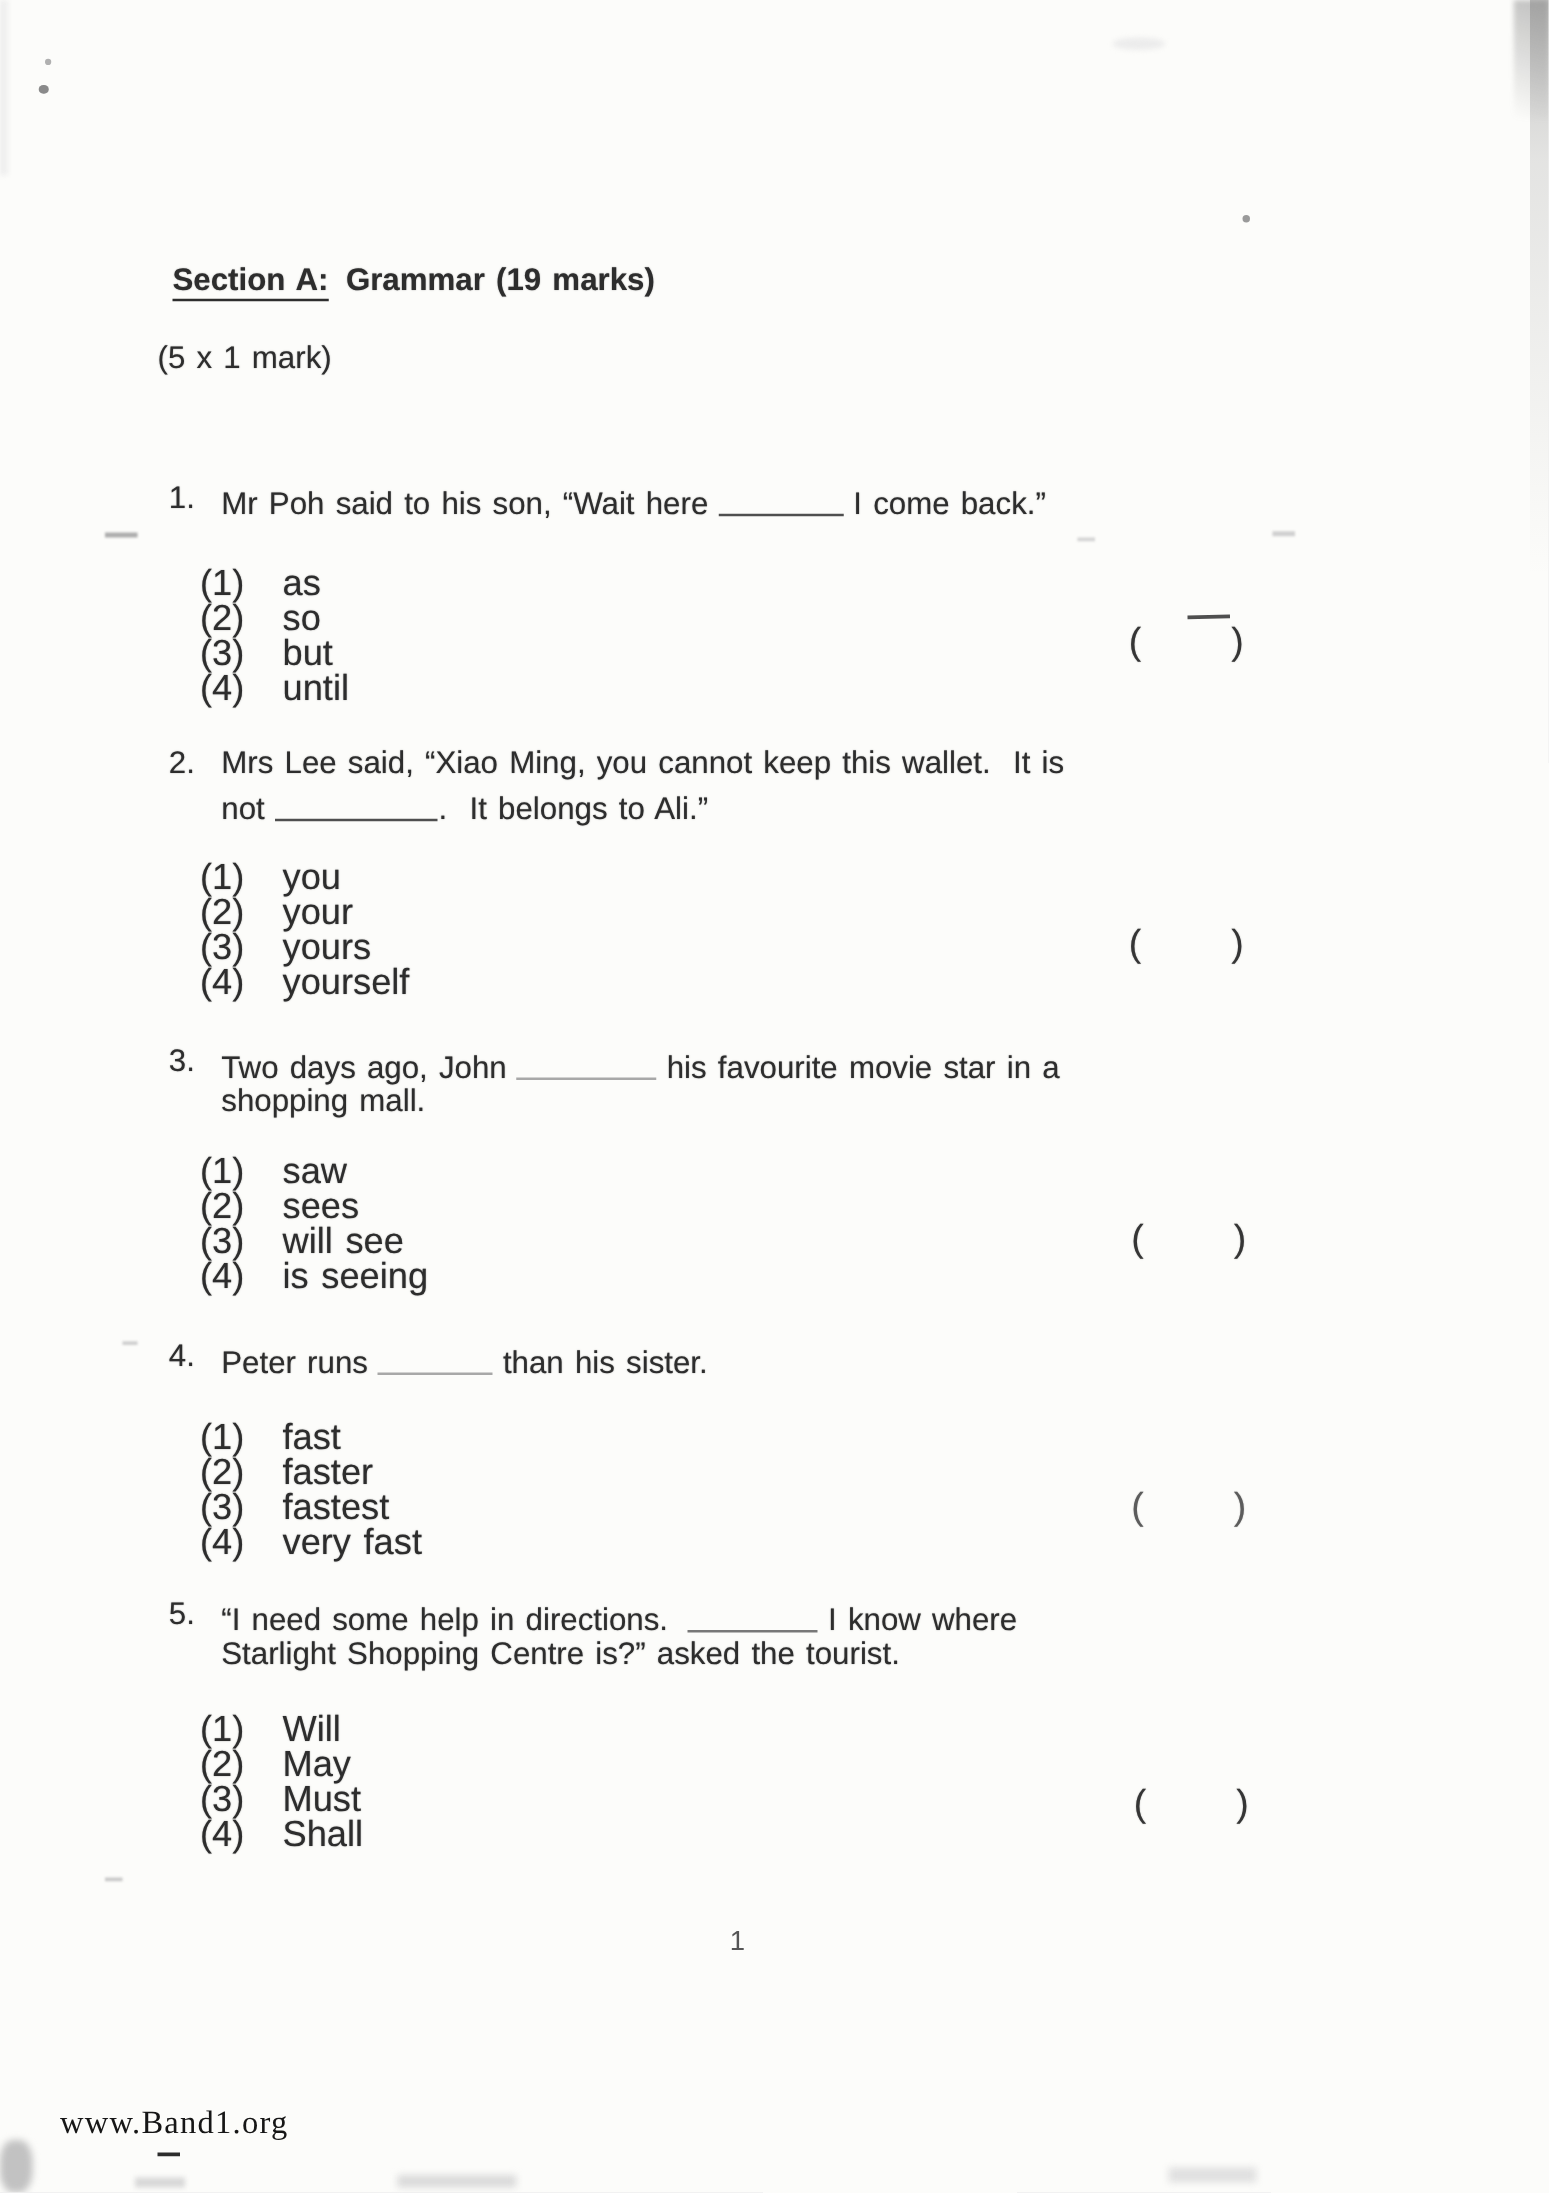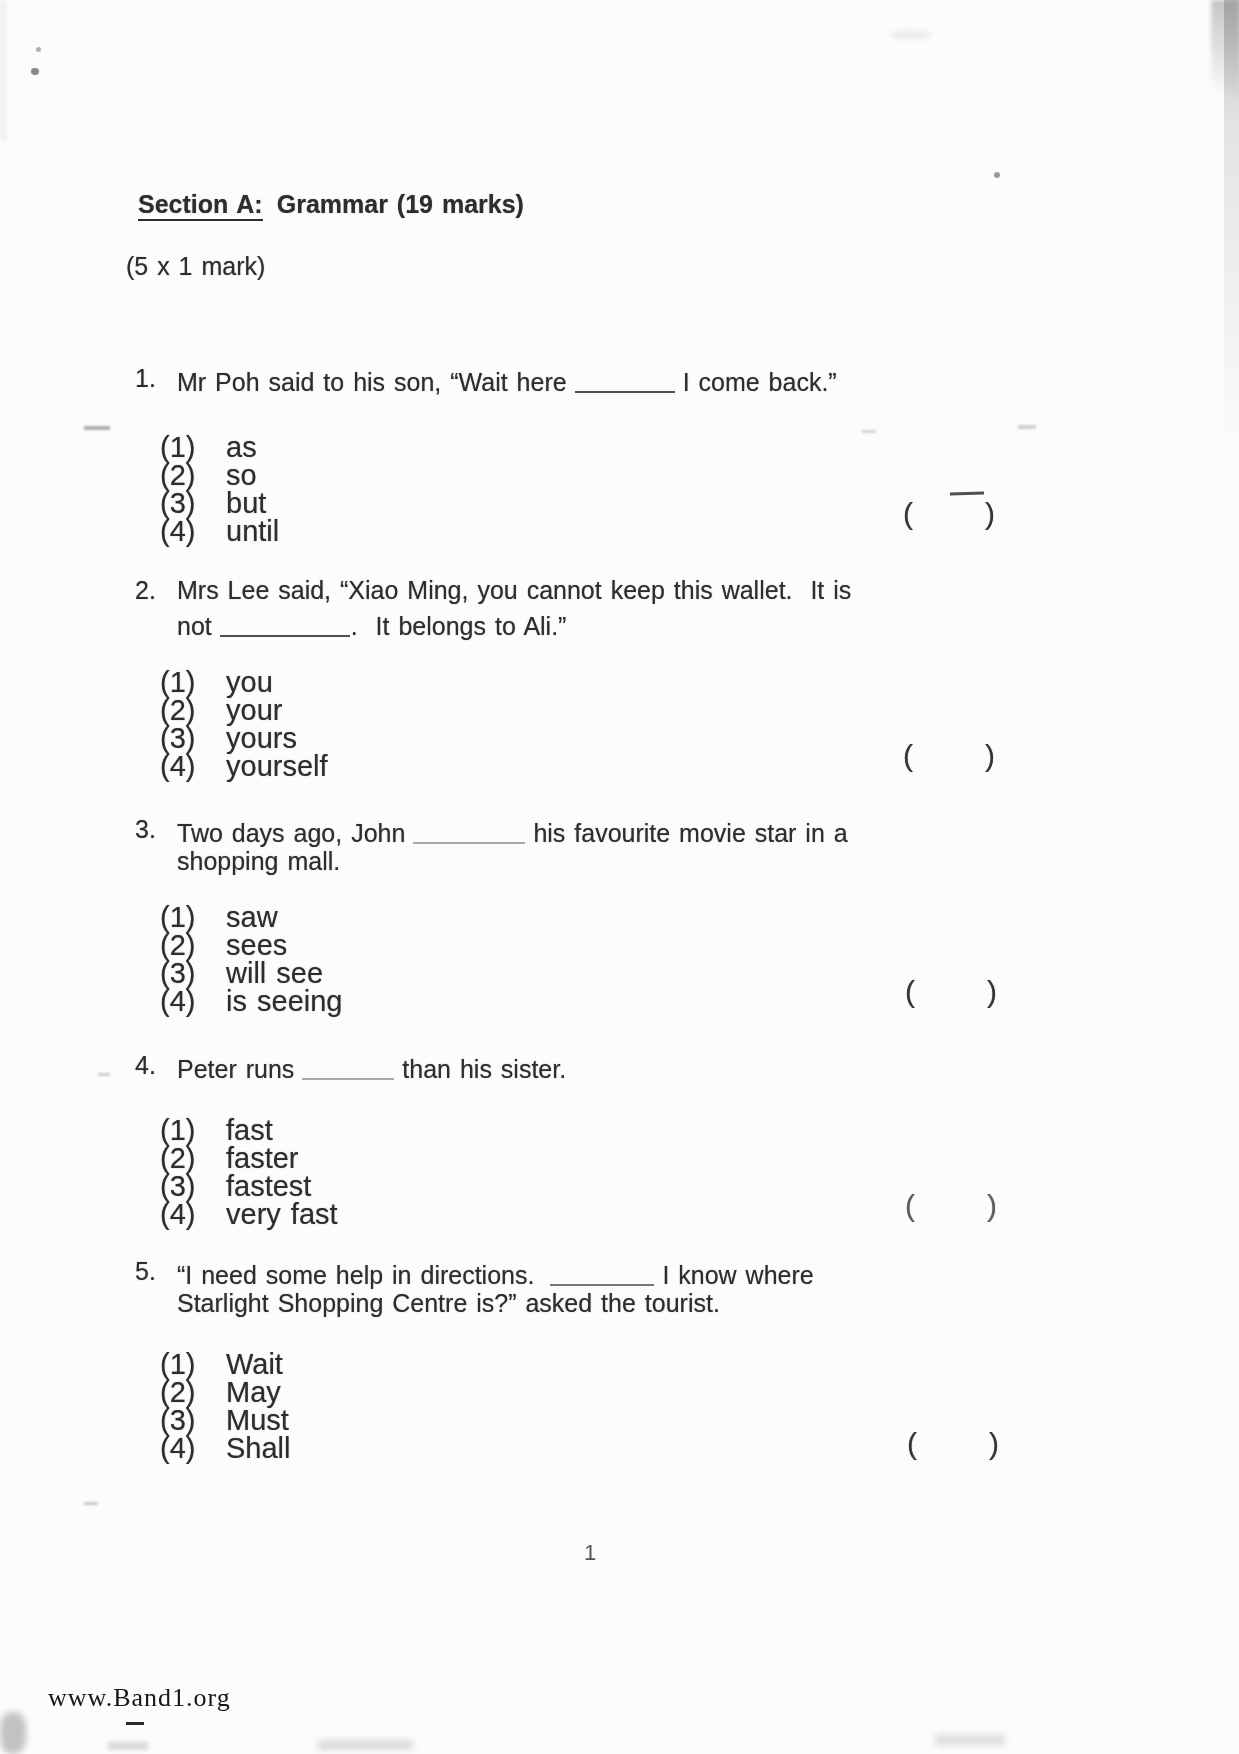--- a/index.html
+++ b/index.html
@@ -4,21 +4,21 @@
 <style>
   html,body{margin:0;padding:0;background:#e9e9e9;}
   .page{
     position:relative;
     width:1239px;height:1754px;
     background:#fcfcfa;
     overflow:hidden;
     font-family:"Liberation Sans","DejaVu Sans",sans-serif;
     color:#2d2d2d;
   }
-  .txt{ text-shadow:0 0 1.1px rgba(45,45,45,.55); word-spacing:2px; }
+  .txt{ text-shadow:0 0 1.1px rgba(45,45,45,.55); word-spacing:2px;margin-top:20px; }
 
   
   .heading{position:absolute;left:138px;top:190px;font-size:25px;font-weight:bold;white-space:nowrap;}
   .heading .lbl{border-bottom:2px solid #2e2e2e;padding-bottom:1px;}
   .heading .ttl{margin-left:14px;}
 
   
   .instructions{position:absolute;left:126px;top:250px;width:896px;font-size:25px;line-height:33px;}
   .instr1{text-align:justify;text-align-last:justify;white-space:normal;}
   .instr-row2{display:flex;justify-content:space-between;}
@@ -148,21 +148,21 @@
       <span>(</span>
       <span>)</span>
     </div>
   </section>
 
   <section>
     <div class="qnum txt" style="left:135px;top:1257px">5.</div>
     <div class="qline txt" style="left:177px;top:1257px"><span>“I need some help in directions.</span><span class="blank med" style="width:104px;margin-left:16px"></span><span>I know where</span></div>
     <div class="qline txt" style="left:177px;top:1289px">Starlight Shopping Centre is?” asked the tourist.</div>
     <div class="opts txt" style="left:160px;top:1350px">
-      <div class="opt"><span class="onum">(1)</span><span>Wait</span></div>
+      <div class="opt"><span class="onum">(1)</span><span>Will</span></div>
       <div class="opt"><span class="onum">(2)</span><span>May</span></div>
       <div class="opt"><span class="onum">(3)</span><span>Must</span></div>
       <div class="opt"><span class="onum">(4)</span><span>Shall</span></div>
     </div>
     <div class="bracket" style="left:907px;top:1428px">
       <span>(</span>
       <span>)</span>
     </div>
   </section>
 

